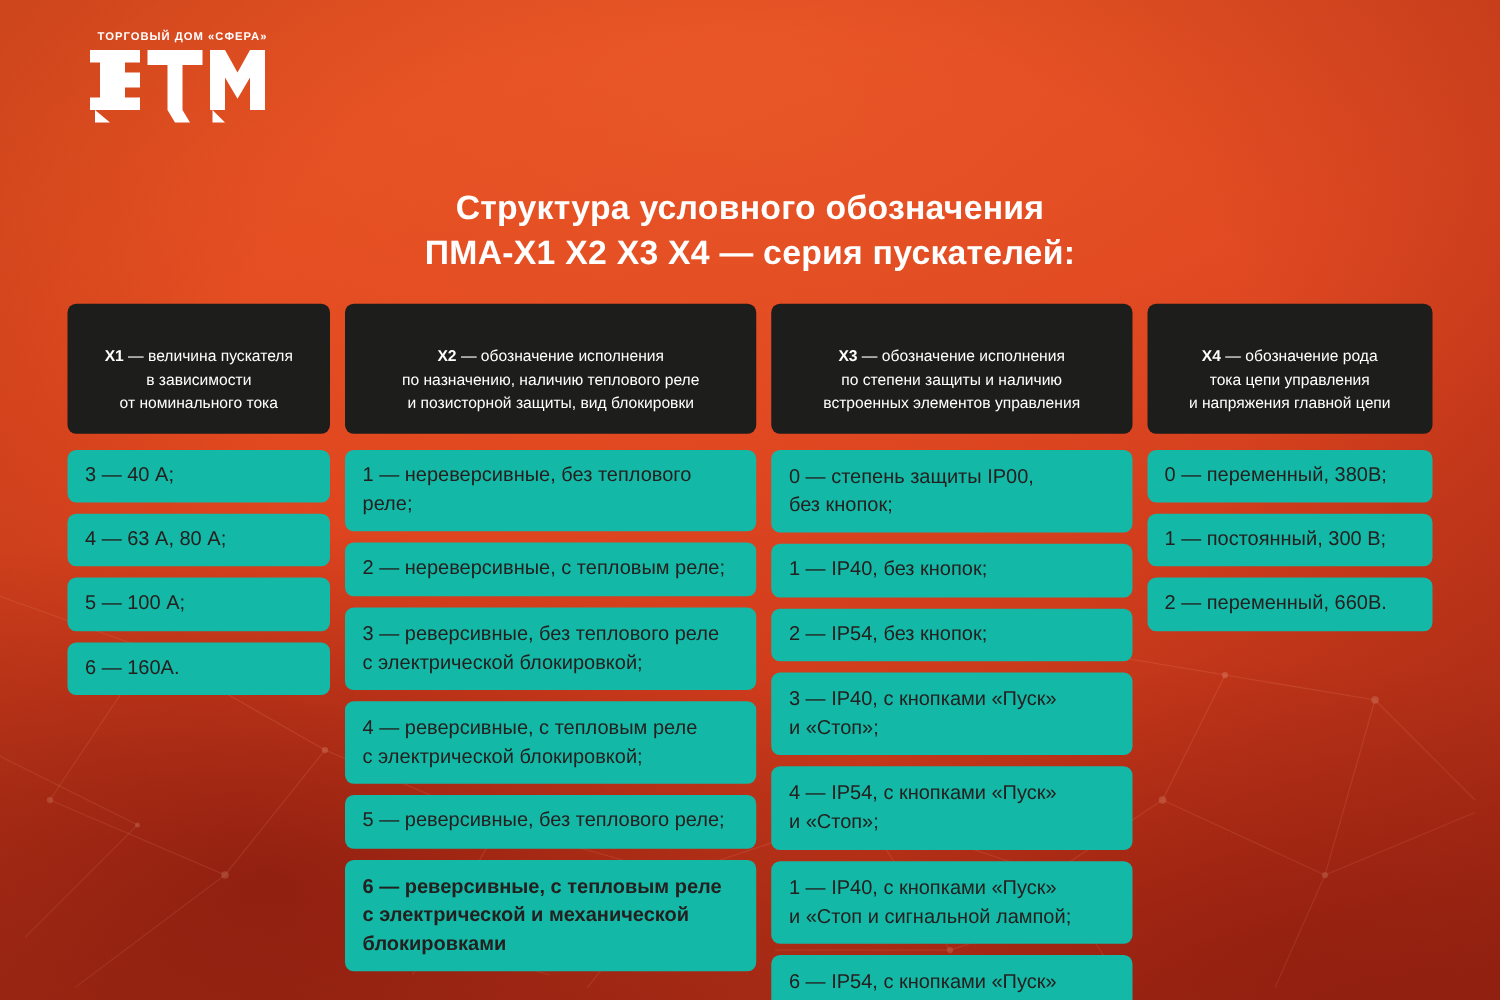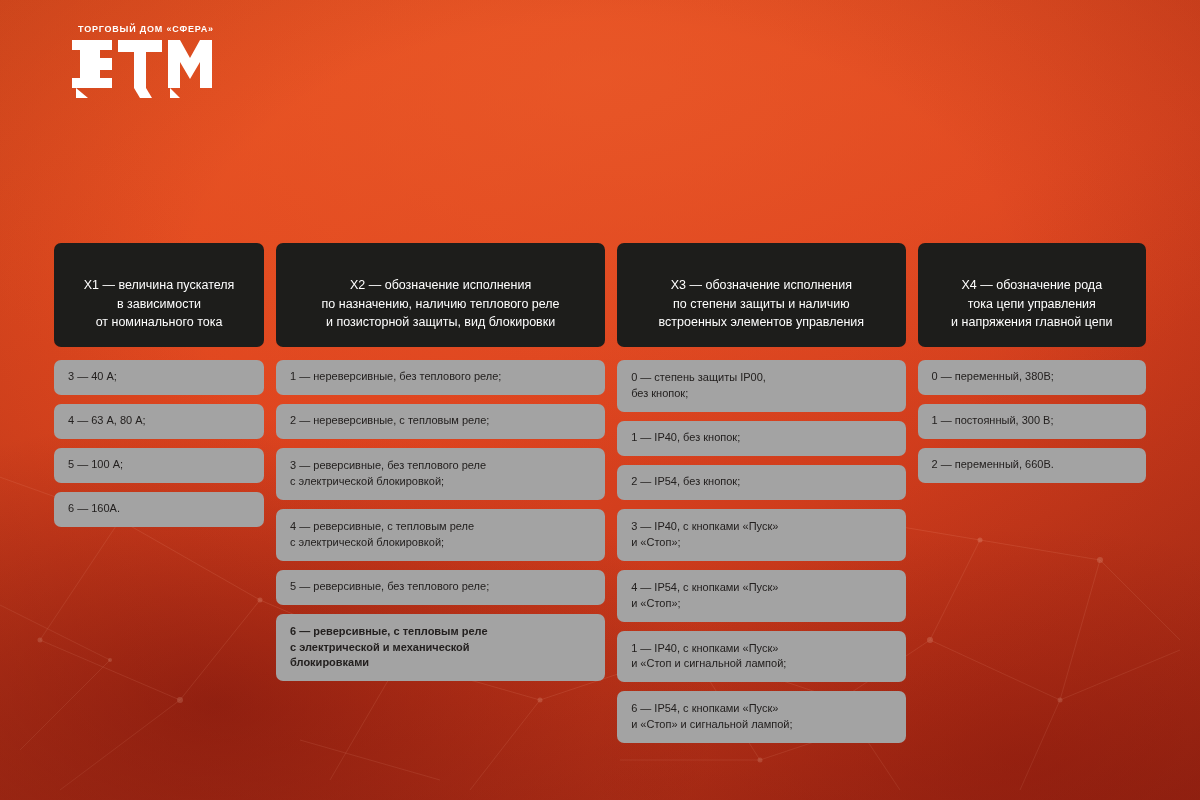--- a/index.html
+++ b/index.html
@@ -106,30 +106,30 @@
     background: #1D1D1B;
     color: #ffffff;
     border-radius: 7px;
     padding: 14px 12px 15px;
     text-align: center;
     font-size: 12.5px;
     line-height: 1.5;
     margin-bottom: 4px;
   }
   .col-head b {
-    font-weight: normal;
+    font-weight: bold;
   }
   .col-1 .col-head { padding-left: 10px; padding-right: 10px; }
 
   .cell {
-    background: #a3a3a3;
+    background: #14b8a6;
     color: #23201F;
     border-radius: 7px;
     padding: 9px 14px 10px;
-    font-size: 11px;
+    font-size: 16px;
     line-height: 1.45;
   }
   .cell.two { padding-top: 10px; }
 </style>
 </head>
 <body>
 
 <div class="bg"></div>
 
 <svg class="bg-net" viewBox="0 0 1200 800" preserveAspectRatio="none">
@@ -182,20 +182,24 @@
 
         <path d="M50 2 h44 v12 h-16 v36 h-12 v-36 h-16 z"></path>
         <path d="M66 50 l6 10 h12 l-6 -10 z"></path>
 
         <path d="M100 2 h12 l10 18 l10 -18 h12 v48 h-12 v-26 l-10 17 l-10 -17 v26 h-12 z"></path>
         <path d="M102 50 l10 10 h-10 z"></path>
       </g>
     </svg>
   </div>
 
+  <div class="title">
+    <div>Структура условного обозначения</div>
+    <div>ПМА-X1 X2 X3 X4 — серия пускателей:</div>
+  </div>
 
   <div class="columns">
 
     <div class="col col-1">
       <div class="col-head" style="white-space: pre-line;">
         <b>X1</b><span class="hr" style="white-space: pre-line;"> — величина пускателя
 в зависимости
 от номинального тока</span>
       </div>
       <div class="cell">3 — 40 А;</div>

